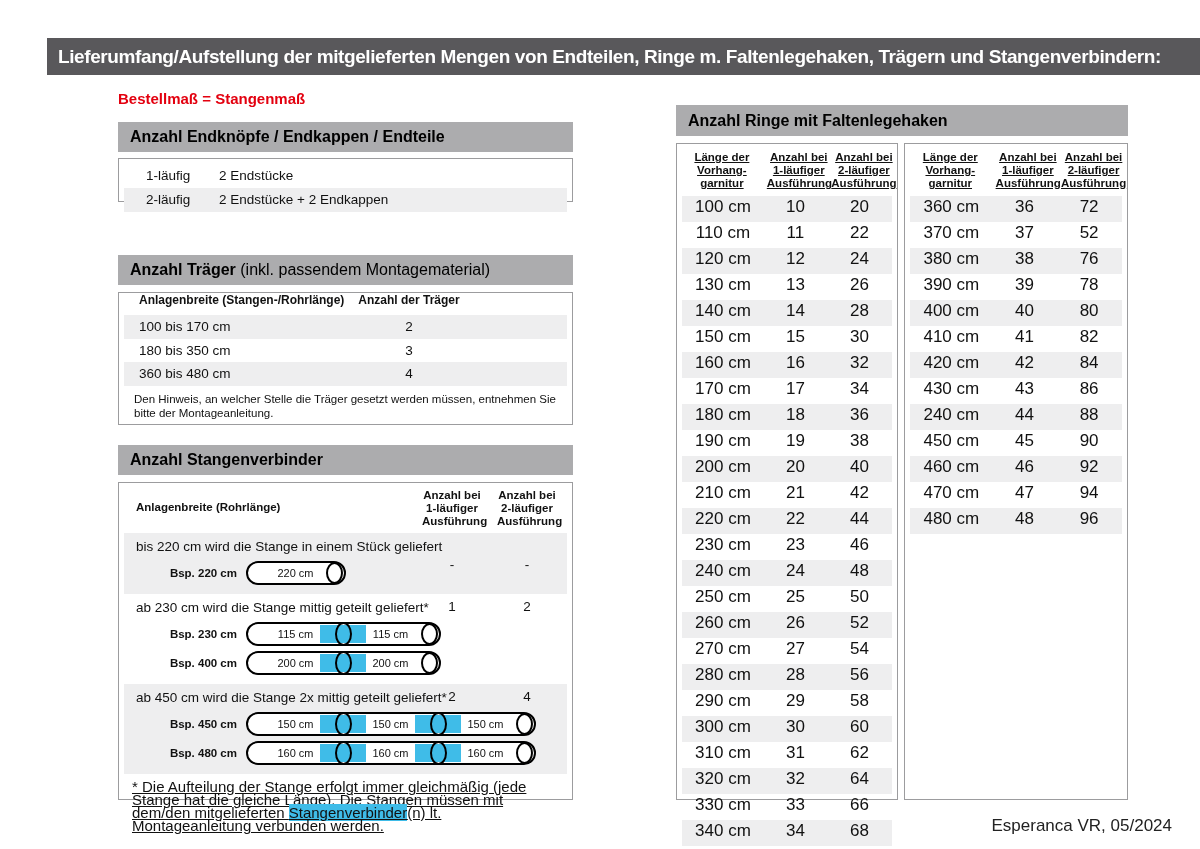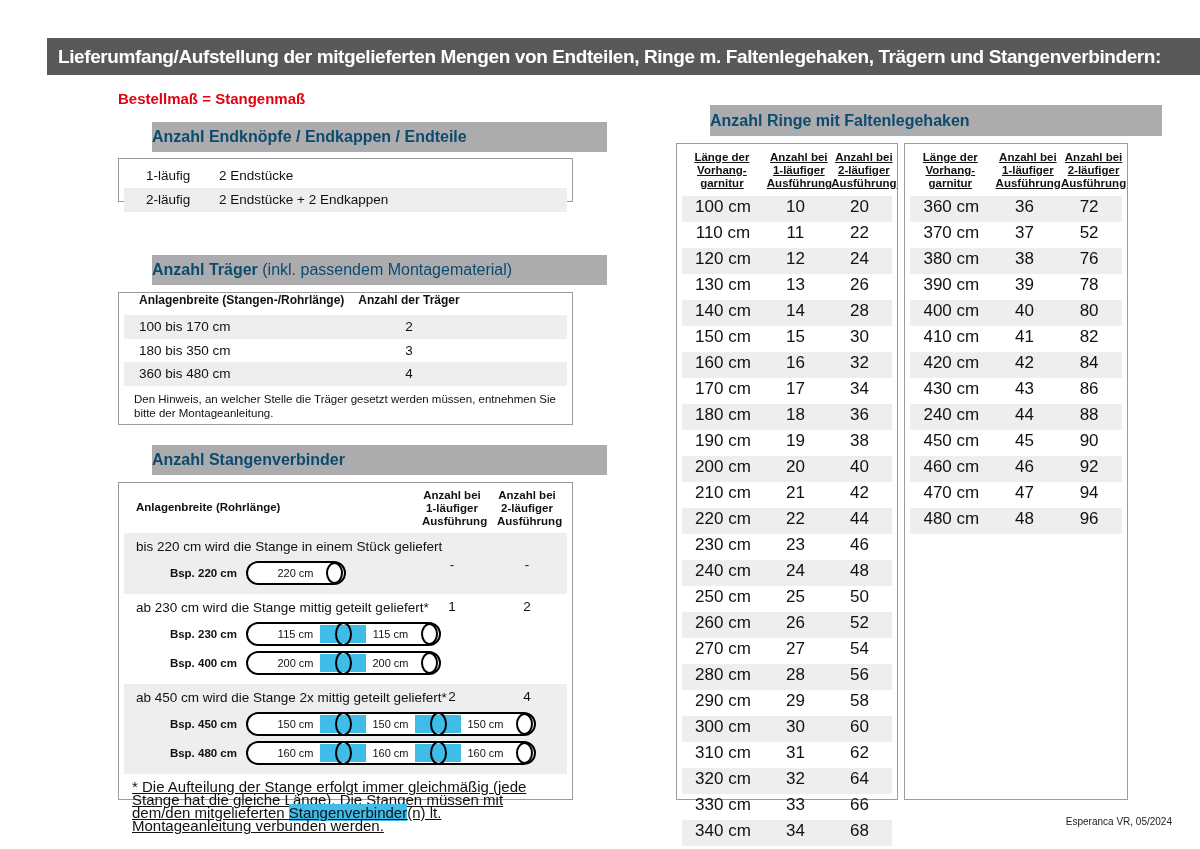--- a/index.html
+++ b/index.html
@@ -12,21 +12,21 @@
   .title-bar {
     position:absolute; left:47px; top:38px; right:0; height:37px;
     background:#59585b; color:#fff; font-size:19px; font-weight:bold;
     line-height:37px; padding-left:11px; letter-spacing:-0.4px; white-space:nowrap;
   }
   
   .subtitle { position:absolute; left:118px; top:90px; color:#e3000f; font-size:15px; font-weight:bold; }
   
   .sec-header {
     position:absolute; left:118px; width:455px; height:30px; background:#acacae;
-    font-size:16px; line-height:30px; color:#0c4a6e; white-space:nowrap;margin-left:34px;
+    font-size:16px; line-height:30px; padding-left:12px; color:#000000; white-space:nowrap;
   }
   .sec-header b { font-weight:bold; }
   .box { position:absolute; left:118px; width:455px; background:#fff; border:1.5px solid #9c9c9e; }
   .stripe { background:#eeeeef; }
   
   #endteile-box { top:158px; height:44px; padding-top:5px; }
   .et-row { height:24px; line-height:24px; font-size:13.5px; margin:0 5px; padding-left:22px; }
   .et-row .et-label { display:inline-block; width:73px; }
   
   #traeger-box { top:292px; height:133px; }
@@ -67,21 +67,21 @@
   .ringe-box { position:absolute; top:143px; height:657px; background:#fff; border:1.5px solid #9c9c9e; }
   #ringe-box1 { left:676px; width:222px; }
   #ringe-box2 { left:904px; width:224px; }
   .rg-head { display:flex; padding-top:7px; height:52px;text-decoration:underline; }
   .rg-head span { font-size:11.5px; font-weight:bold; text-align:center; line-height:13px; white-space:pre-line; }
   .rg-row { display:flex; height:26px; line-height:22.8px; font-size:17px; margin:0 5px; }
   .rg-row span { text-align:center; }
   .rg-c1 { width:39%; } .rg-c2 { width:30%; } .rg-c3 { width:31%; }
   .rg-head .rg-c1 { width:calc(39% + 4px); } .rg-head .rg-c2 { width:calc(30% - 2px); } .rg-head .rg-c3 { width:calc(31% - 2px); }
   
-  .footer { position:absolute; right:28px; top:816px; font-size:10px; color:#222; }
+  .footer { position:absolute; right:28px; top:816px; font-size:17px; color:#222; }
 </style>
 </head>
 <body>
 
 <div class="page">
 
   <div class="title-bar">Lieferumfang/Aufstellung der mitgelieferten Mengen von Endteilen, Ringe m. Faltenlegehaken, Trägern und Stangenverbindern:</div>
 
   <div class="subtitle">Bestellmaß = Stangenmaß</div>
 

